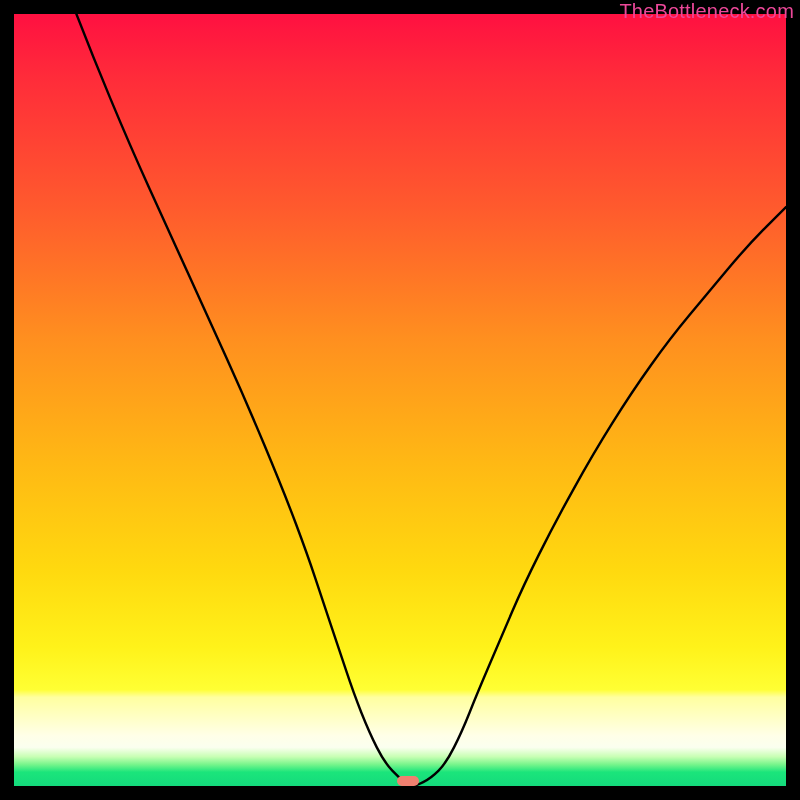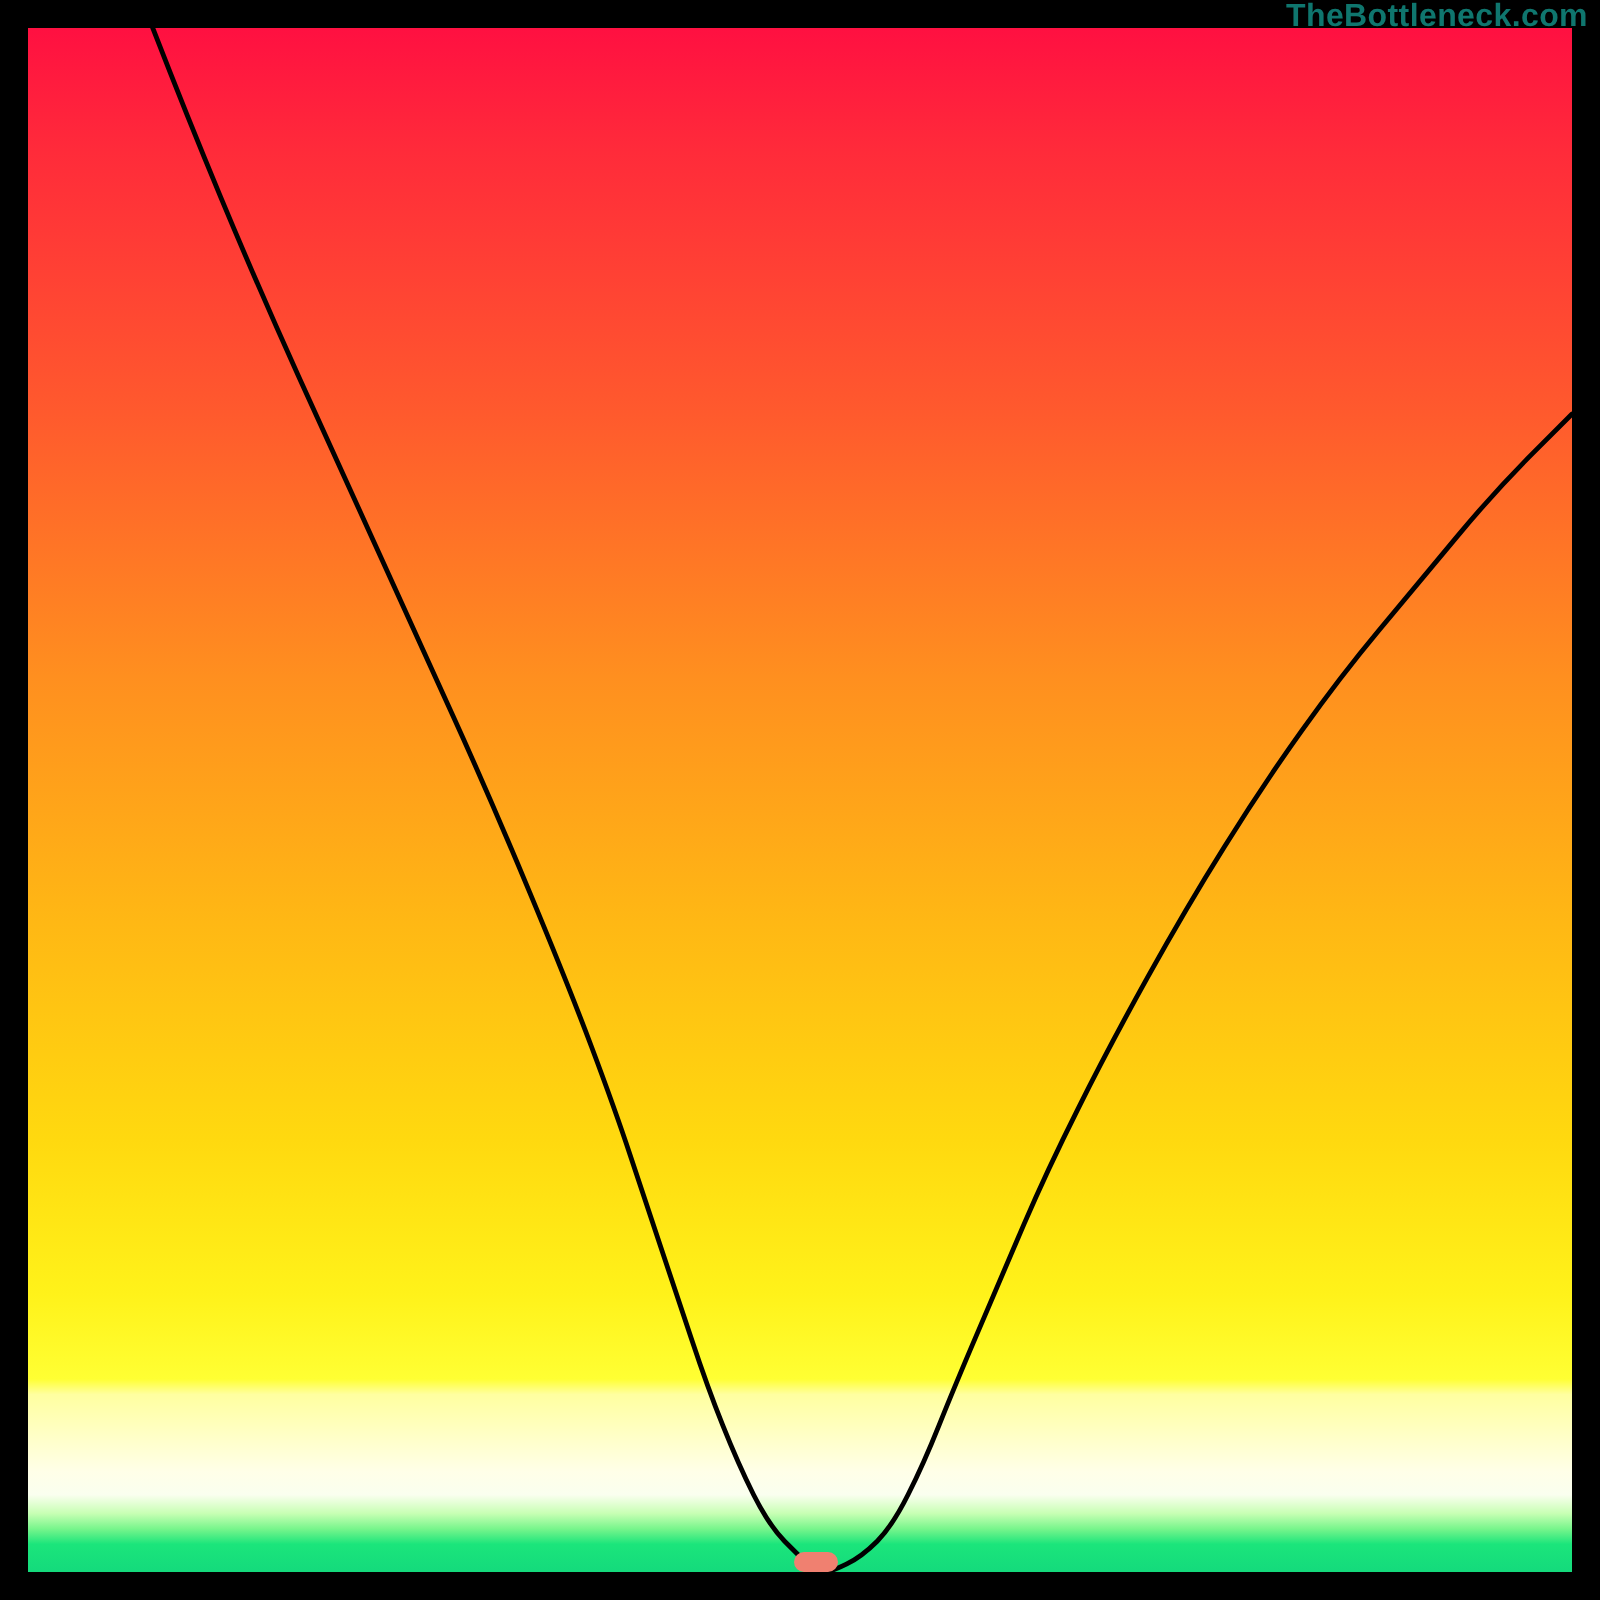--- a/index.html
+++ b/index.html
@@ -50,23 +50,23 @@
     left: 0;
     top: 0;
     width: 772px;
     height: 772px;
     display: block;
   }
   .watermark {
     position: absolute;
     top: 0px;
     right: 6px;
-    color: #0f766e;
-    font-size: 16px;
-    font-weight: 700;
+    color: #ec4899;
+    font-size: 20px;
+    font-weight: 400;
     letter-spacing: 0.2px;
     user-select: none;
   }
   .marker {
     position: absolute;
     background: #f08070;
     border-radius: 999px;
   }
 </style>
 </head>

